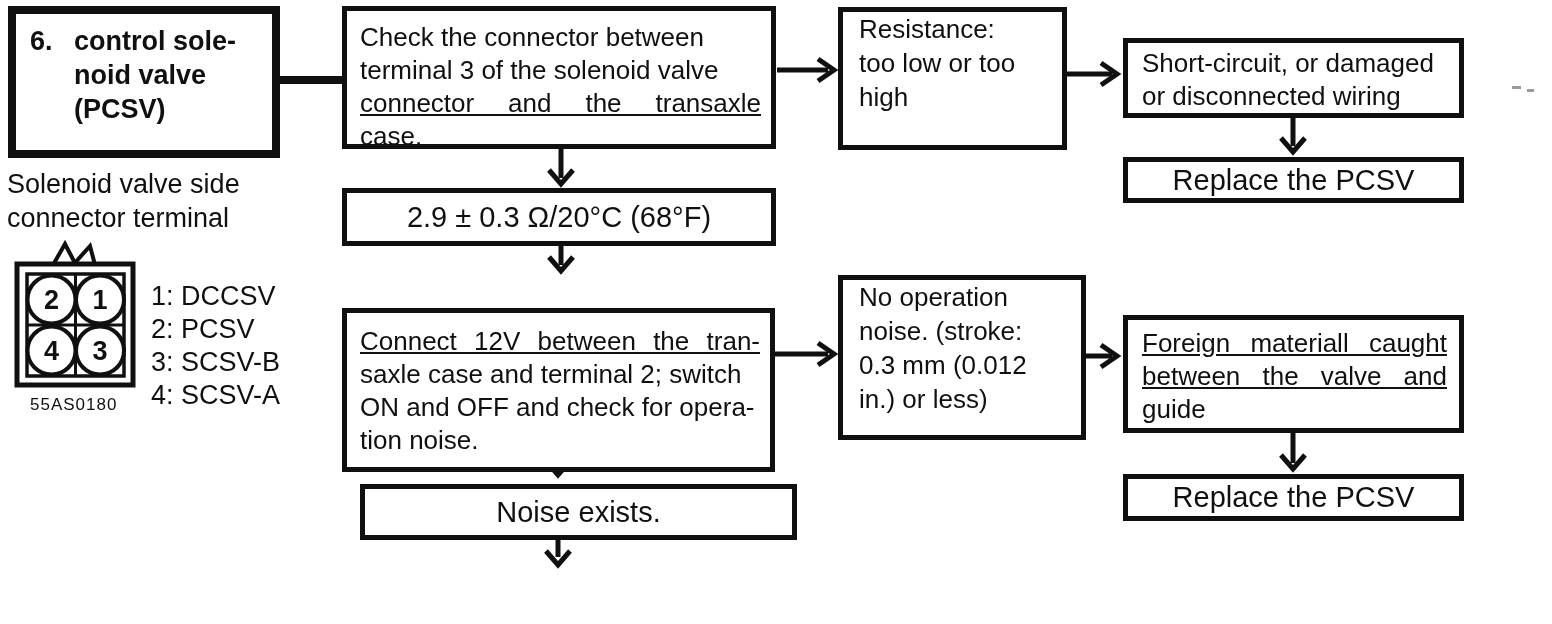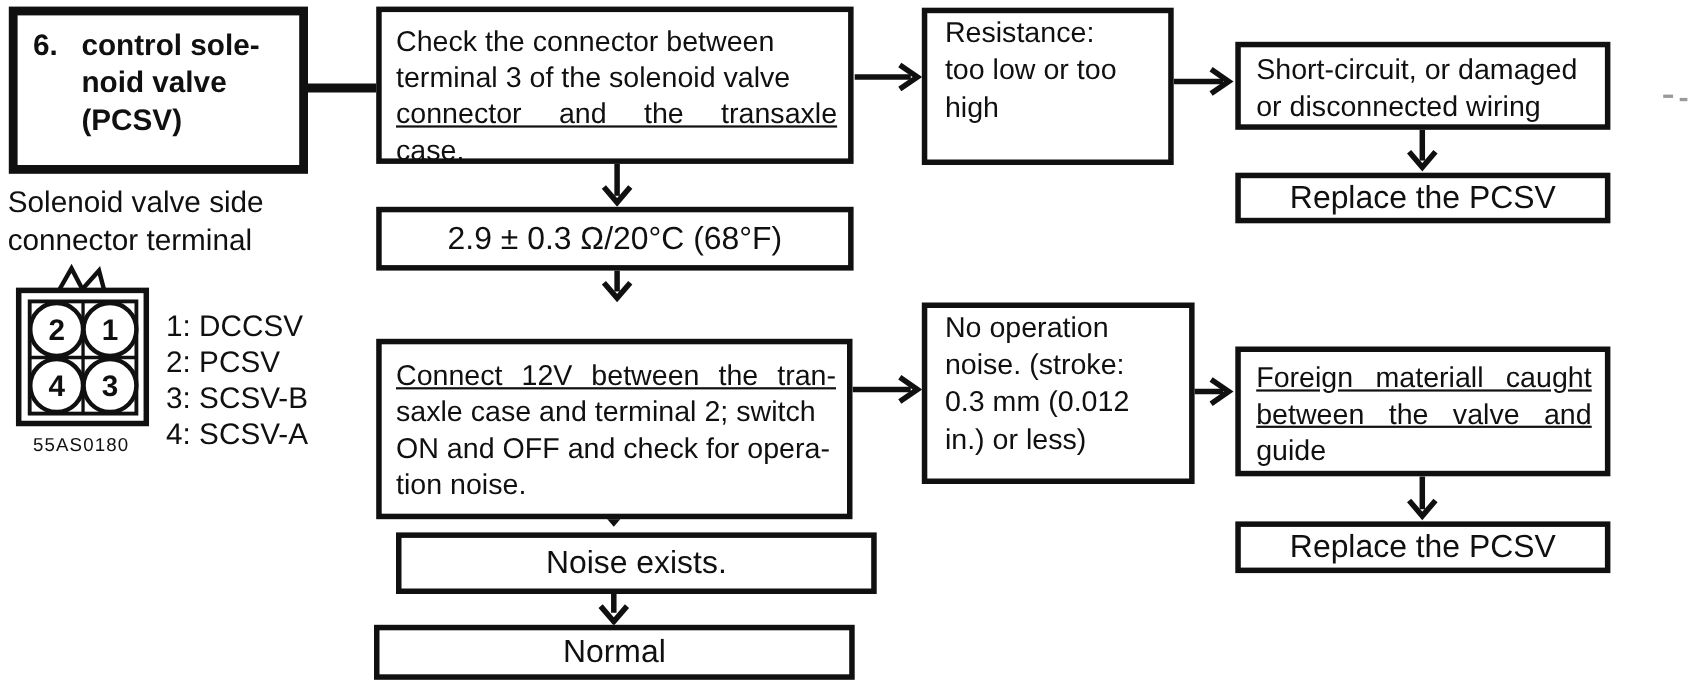--- a/index.html
+++ b/index.html
@@ -175,20 +175,17 @@
   </div>
 
   <div class="box center-box" style="left:1123px;top:474px;width:341px;height:47px;">
     <span>Replace the PCSV</span>
   </div>
 
   <div class="box center-box" style="left:340px;top:484px;width:437px;height:56px;margin-left:20px;">
     <span>Noise exists.</span>
   </div>
 
-  <div class="box center-box" style="left:340px;top:568px;width:437px;height:50px;">
-    <span>Normal</span>
-  </div>
 
   <div class="artifact" style="left:1512px;top:86px;width:9px;height:3px;"></div>
   <div class="artifact" style="left:1527px;top:89px;width:7px;height:3px;"></div>
 
 </div>
 
 </body></html>

